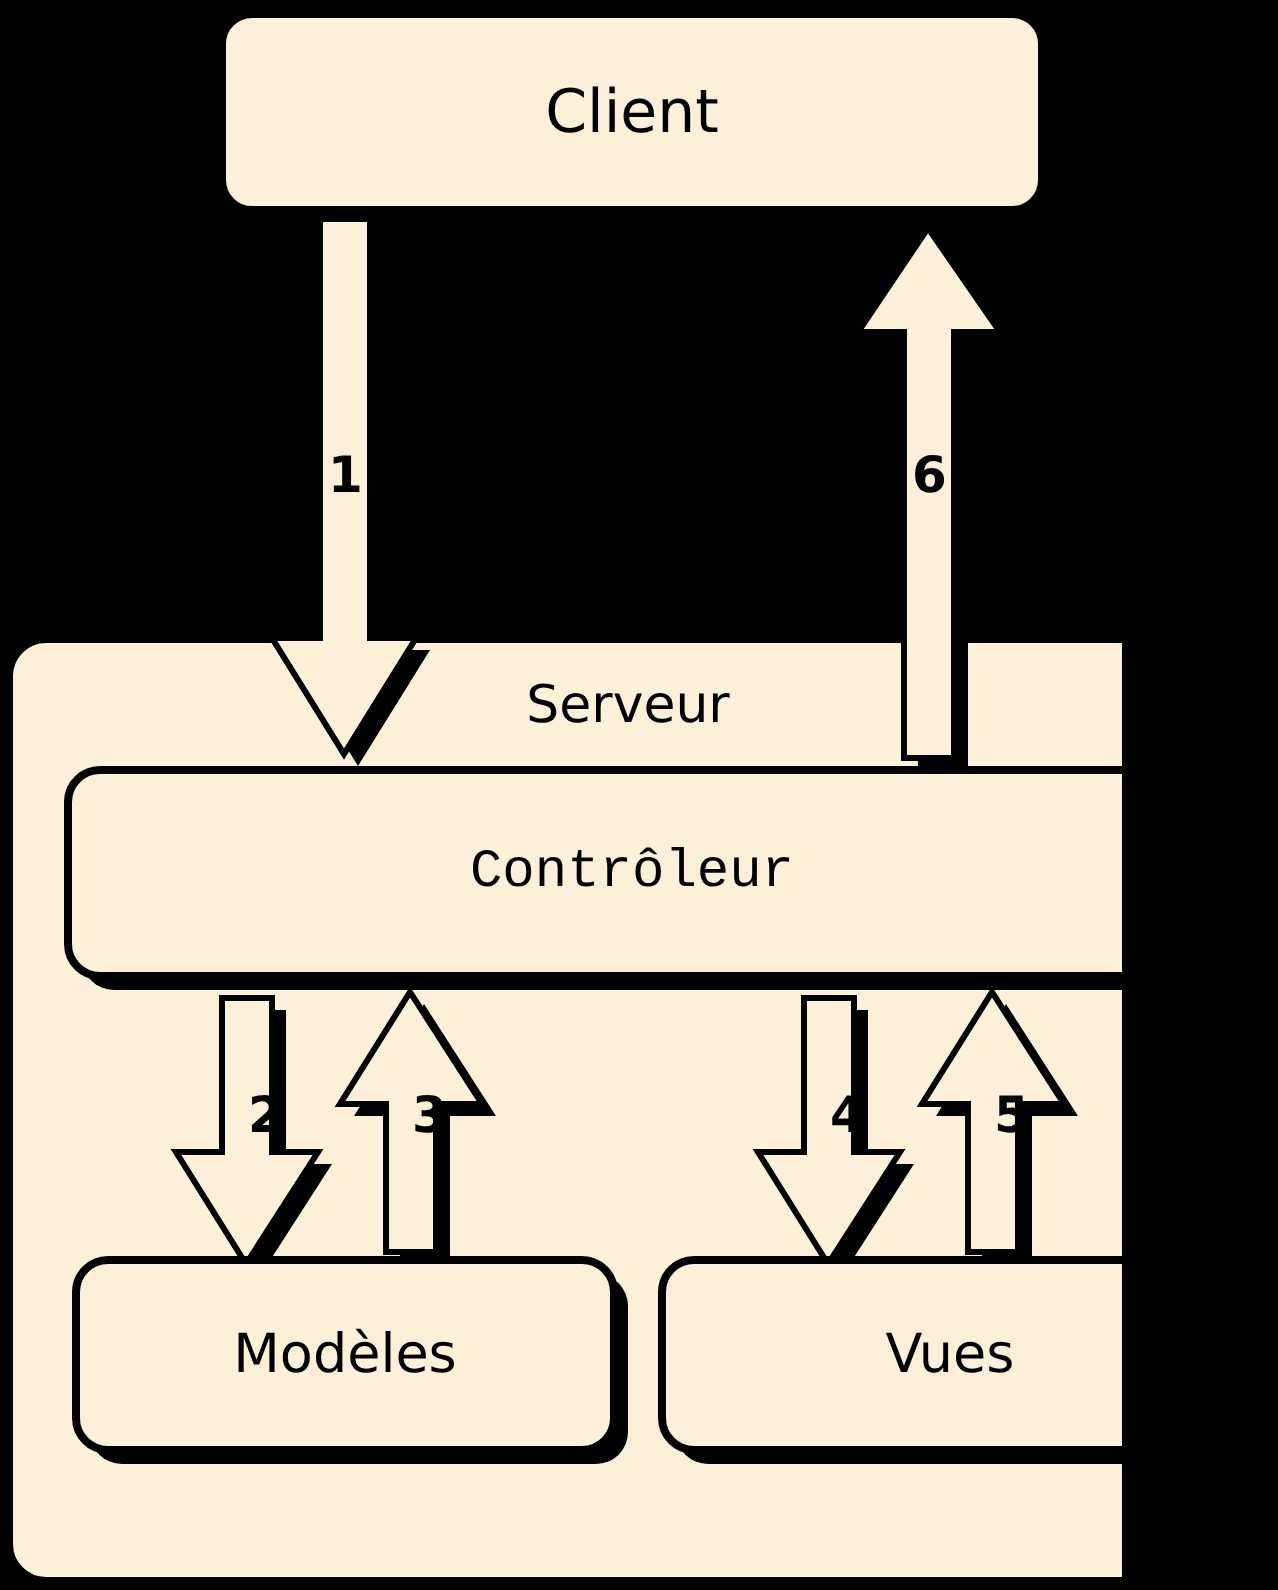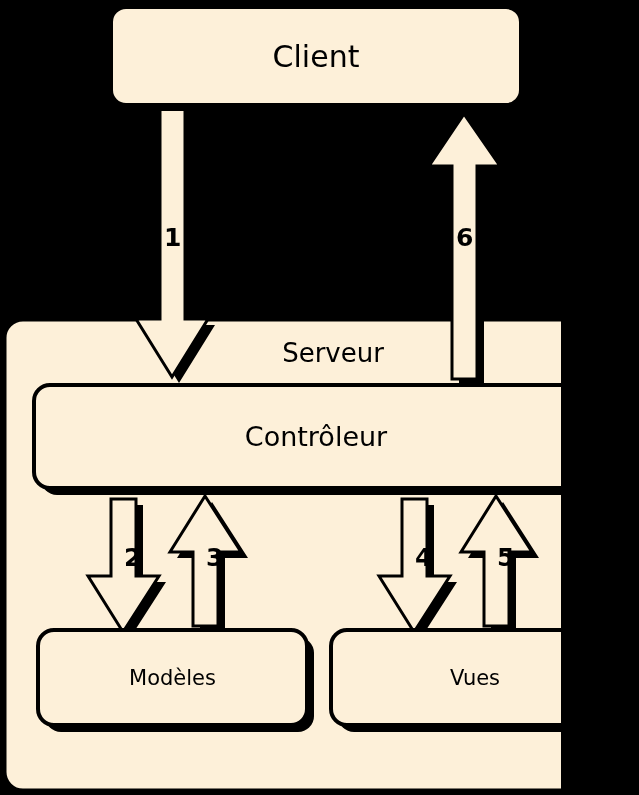--- a/index.html
+++ b/index.html
@@ -37,21 +37,21 @@
     color: #000000;
     font-family: "DejaVu Sans", sans-serif;
     font-weight: bold;
     font-size: 25px;
     line-height: 1;
     pointer-events: none;
   }
   .title-client   { font-size: 30px; }
   .title-serveur  { font-size: 26px; }
   .title-ctrl     { font-size: 27px; }
-  .title-sub      { font-size: 21px; }
+  .title-sub      { font-size: 27px; }
 </style>
 </head>
 <body>
 
 <div id="canvas">
 
   <svg id="svg-root" viewBox="0 0 639 795" xmlns="http://www.w3.org/2000/svg">
 
     <g>
       <rect x="12" y="327" width="628" height="470" rx="18" ry="18" fill="#000000"></rect>
@@ -105,23 +105,23 @@
 
     <g>
       <rect x="338" y="637" width="266" height="95" rx="16" ry="16" fill="#000000"></rect>
       <rect x="331" y="630" width="266" height="95" rx="16" ry="16" fill="#FDF0D9" stroke="#000000" stroke-width="4"></rect>
     </g>
 
   </svg>
 
   <div class="box-label title-client" style="left:112px; top:8px; width:408px; height:96px;">Client</div>
 
-  <div class="box-label title-serveur" style="left:253px; top:336px; width:160px; height:34px;">Serveur</div>
+  <div class="box-label title-serveur" style="left:234px; top:336px; width:160px; height:34px;">Serveur</div>
 
-  <div class="box-label title-ctrl" style="left:34px; top:385px; width:564px; height:103px;">Contrôleur</div>
+  <div class="box-label title-ctrl" style="left:34px; top:385px; width:564px; height:103px;font-family:Liberation Mono, monospace;">Contrôleur</div>
 
   <div class="box-label title-sub" style="left:38px; top:630px; width:269px; height:95px;">Modèles</div>
 
   <div class="box-label title-sub" style="left:342px; top:630px; width:266px; height:95px;">Vues</div>
 
   <div class="arrow-num" style="left:164px; top:225px;">1</div>
   <div class="arrow-num" style="left:124px; top:545px;">2</div>
   <div class="arrow-num" style="left:206px; top:545px;">3</div>
   <div class="arrow-num" style="left:415px; top:545px;">4</div>
   <div class="arrow-num" style="left:497px; top:545px;">5</div>

